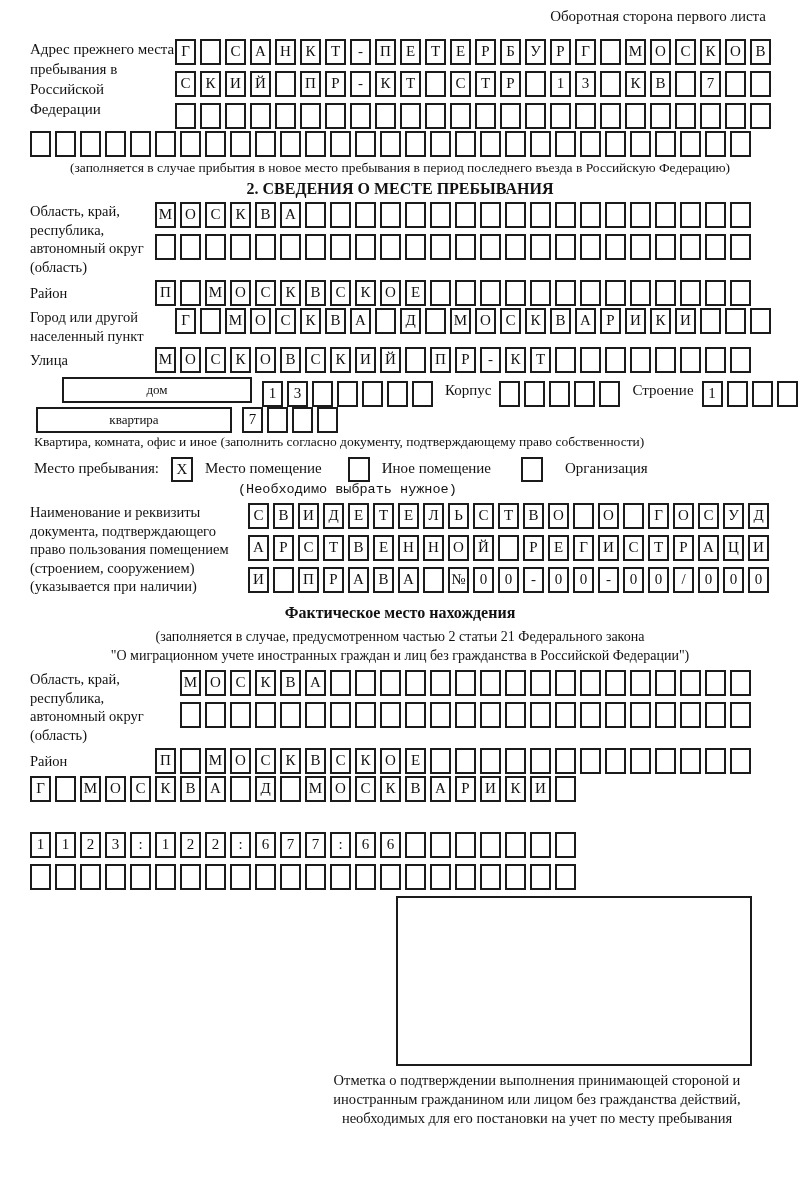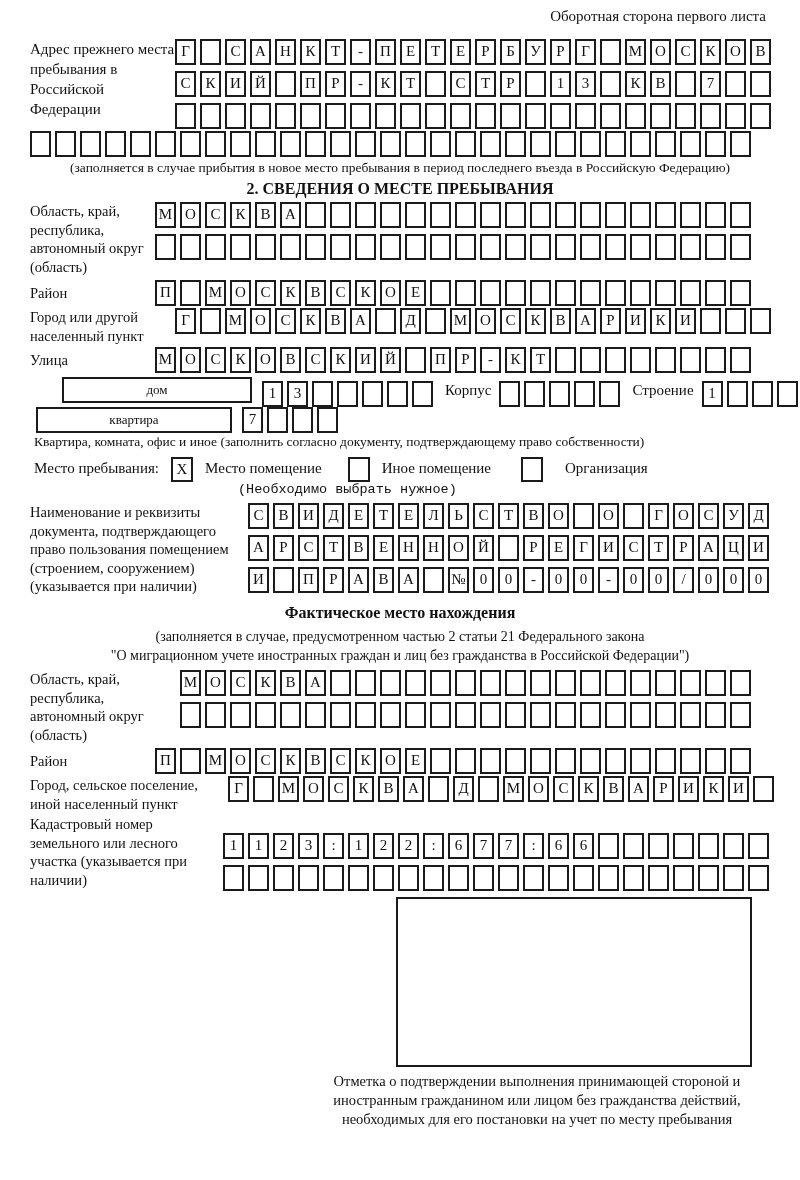--- a/index.html
+++ b/index.html
@@ -158,26 +158,24 @@
       <div class="boxrow"><span class="cbox"></span><span class="cbox"></span><span class="cbox"></span><span class="cbox"></span><span class="cbox"></span><span class="cbox"></span><span class="cbox"></span><span class="cbox"></span><span class="cbox"></span><span class="cbox"></span><span class="cbox"></span><span class="cbox"></span><span class="cbox"></span><span class="cbox"></span><span class="cbox"></span><span class="cbox"></span><span class="cbox"></span><span class="cbox"></span><span class="cbox"></span><span class="cbox"></span><span class="cbox"></span><span class="cbox"></span><span class="cbox"></span></div>
     </div>
   </div>
 
   <div class="flexrow district2-row">
     <div class="label district2-label">Район</div>
     <div class="boxrow"><span class="cbox">П</span><span class="cbox"></span><span class="cbox">М</span><span class="cbox">О</span><span class="cbox">С</span><span class="cbox">К</span><span class="cbox">В</span><span class="cbox">С</span><span class="cbox">К</span><span class="cbox">О</span><span class="cbox">Е</span><span class="cbox"></span><span class="cbox"></span><span class="cbox"></span><span class="cbox"></span><span class="cbox"></span><span class="cbox"></span><span class="cbox"></span><span class="cbox"></span><span class="cbox"></span><span class="cbox"></span><span class="cbox"></span><span class="cbox"></span><span class="cbox"></span></div>
   </div>
 
   <div class="flexrow city2-block">
-    <div class="label city2-label">Город, сельское поселение, иной населенный пункт</div>
     <div class="boxrow"><span class="cbox">Г</span><span class="cbox"></span><span class="cbox">М</span><span class="cbox">О</span><span class="cbox">С</span><span class="cbox">К</span><span class="cbox">В</span><span class="cbox">А</span><span class="cbox"></span><span class="cbox">Д</span><span class="cbox"></span><span class="cbox">М</span><span class="cbox">О</span><span class="cbox">С</span><span class="cbox">К</span><span class="cbox">В</span><span class="cbox">А</span><span class="cbox">Р</span><span class="cbox">И</span><span class="cbox">К</span><span class="cbox">И</span><span class="cbox"></span></div>
   </div>
 
   <div class="flexrow cad-block">
-    <div class="label cad-label">Кадастровый номер земельного или лесного участка (указывается при наличии)</div>
     <div class="cad-rows">
       <div class="boxrow mb"><span class="cbox">1</span><span class="cbox">1</span><span class="cbox">2</span><span class="cbox">3</span><span class="cbox">:</span><span class="cbox">1</span><span class="cbox">2</span><span class="cbox">2</span><span class="cbox">:</span><span class="cbox">6</span><span class="cbox">7</span><span class="cbox">7</span><span class="cbox">:</span><span class="cbox">6</span><span class="cbox">6</span><span class="cbox"></span><span class="cbox"></span><span class="cbox"></span><span class="cbox"></span><span class="cbox"></span><span class="cbox"></span><span class="cbox"></span></div>
       <div class="boxrow"><span class="cbox"></span><span class="cbox"></span><span class="cbox"></span><span class="cbox"></span><span class="cbox"></span><span class="cbox"></span><span class="cbox"></span><span class="cbox"></span><span class="cbox"></span><span class="cbox"></span><span class="cbox"></span><span class="cbox"></span><span class="cbox"></span><span class="cbox"></span><span class="cbox"></span><span class="cbox"></span><span class="cbox"></span><span class="cbox"></span><span class="cbox"></span><span class="cbox"></span><span class="cbox"></span><span class="cbox"></span></div>
     </div>
   </div>
 
   <div class="stamp-box"></div>
   <div class="stamp-caption">Отметка о подтверждении выполнения принимающей стороной и иностранным гражданином или лицом без гражданства действий, необходимых для его постановки на учет по месту пребывания</div>
 
 </div>

